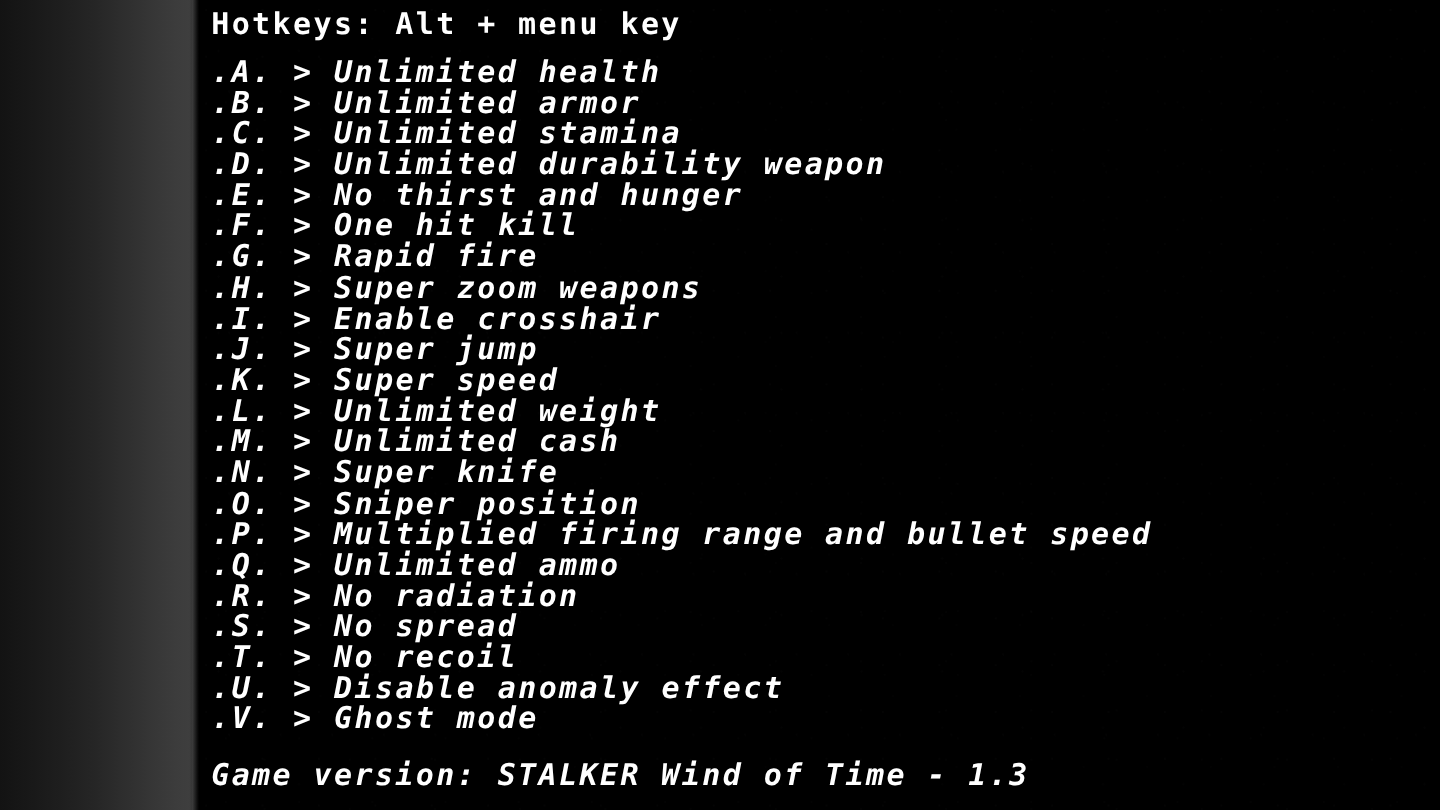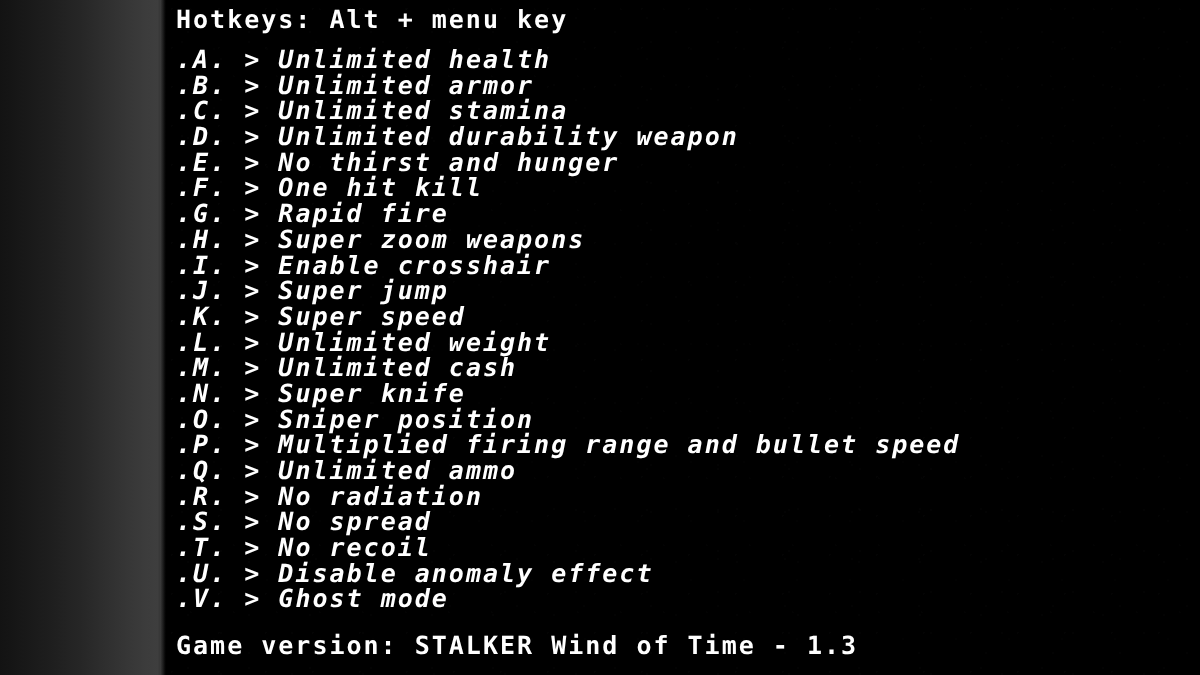--- a/index.html
+++ b/index.html
@@ -140,20 +140,21 @@
   #version-line {
     position: absolute;
     top: 632px;
     left: 0;
     font-size: 25px;
     line-height: 28px;
     font-weight: 700;
     letter-spacing: 2.0px;
     white-space: pre;
     color: #ffffff;
+    font-style: italic;
   }
 </style>
 </head>
 <body>
 
 <div id="screen">
 
   <div id="left-gradient"></div>
   <div id="left-gradient-edge"></div>
 

